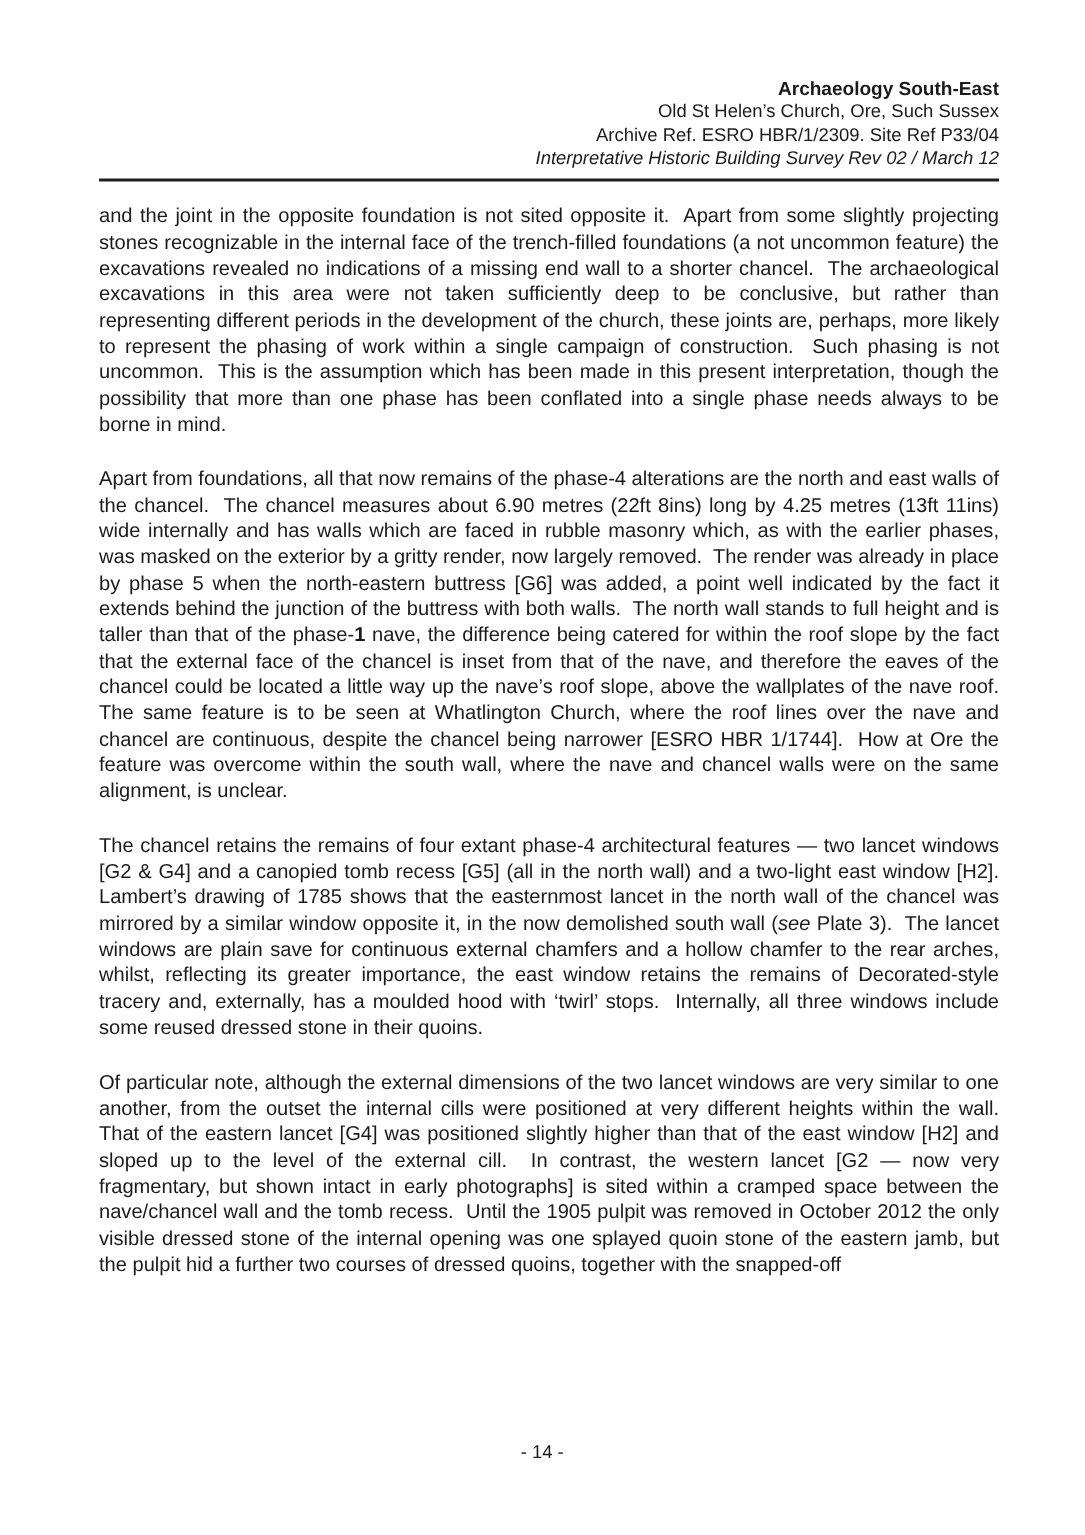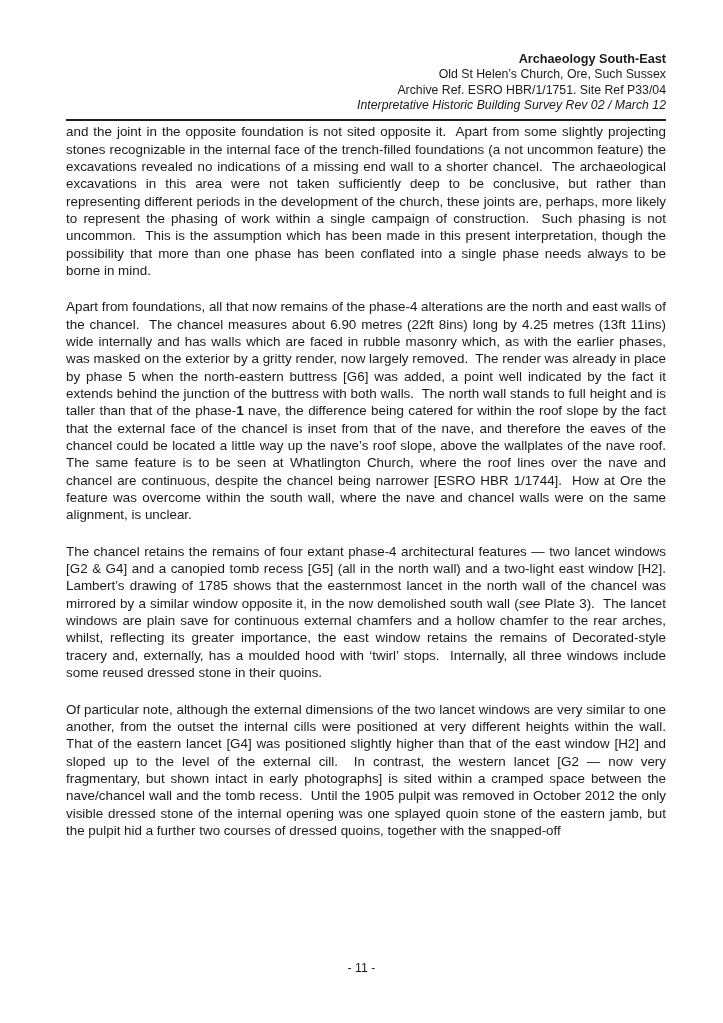--- a/index.html
+++ b/index.html
@@ -11,21 +11,21 @@
     background: #ffffff;
     padding: 52px 57px 0 66px;
     font-family: "Liberation Sans", sans-serif;
     color: #1a1a1a;
     overflow: hidden;
   }
   .page-header { text-align: right; font-size: 12.3px; line-height: 15.3px; }
   .h-org { font-weight: bold; font-size: 12.7px; }
   .h-italic { font-style: italic; }
   .rule { height: 2px; background: #1f1f1f; margin-top: 6px; }
-  .body-text { margin-top: 2px; }
+  .body-text { margin-top: 14px; }
   .body-text p {
     margin: 0 0 19px 0;
     font-size: 13.4px;
     line-height: 17.35px;
     text-align: justify;
     white-space: pre-wrap;
   }
   .body-text p strong { font-weight: bold; }
   .body-text p em { }
   .page-footer {
@@ -38,30 +38,30 @@
   }
 </style>
 </head>
 <body>
 
 <div class="page">
 
   <header class="page-header">
     <div class="h-org">Archaeology South-East</div>
     <div class="h-line">Old St Helen’s Church, Ore, Such Sussex</div>
-    <div class="h-line">Archive Ref. ESRO HBR/1/1751.  Site Ref P33/04</div>
+    <div class="h-line">Archive Ref. ESRO HBR/1/2309.  Site Ref P33/04</div>
     <div class="h-line h-italic">Interpretative Historic Building Survey Rev 02 / March 12</div>
   </header>
 
   <div class="rule"></div>
 
   <main class="body-text" id="paragraphs">
       <p><span>and the joint in the opposite foundation is not sited opposite it.  Apart from some slightly projecting stones recognizable in the internal face of the trench-filled foundations (a not uncommon feature) the excavations revealed no indications of a missing end wall to a shorter chancel.  The archaeological excavations in this area were not taken sufficiently deep to be conclusive, but rather than representing different periods in the development of the church, these joints are, perhaps, more likely to represent the phasing of work within a single campaign of construction.  Such phasing is not uncommon.  This is the assumption which has been made in this present interpretation, though the possibility that more than one phase has been conflated into a single phase needs always to be borne in mind.</span></p>
       <p><span>Apart from foundations, all that now remains of the phase-4 alterations are the north and east walls of the chancel.  The chancel measures about 6.90 metres (22ft 8ins) long by 4.25 metres (13ft 11ins) wide internally and has walls which are faced in rubble masonry which, as with the earlier phases, was masked on the exterior by a gritty render, now largely removed.  The render was already in place by phase 5 when the north-eastern buttress [G6] was added, a point well indicated by the fact it extends behind the junction of the buttress with both walls.  The north wall stands to full height and is taller than that of the phase-</span><strong>1</strong><span> nave, the difference being catered for within the roof slope by the fact that the external face of the chancel is inset from that of the nave, and therefore the eaves of the chancel could be located a little way up the nave’s roof slope, above the wallplates of the nave roof.  The same feature is to be seen at Whatlington Church, where the roof lines over the nave and chancel are continuous, despite the chancel being narrower [ESRO HBR 1/1744].  How at Ore the feature was overcome within the south wall, where the nave and chancel walls were on the same alignment, is unclear.</span></p>
       <p><span>The chancel retains the remains of four extant phase-4 architectural features — two lancet windows [G2 &amp; G4] and a canopied tomb recess [G5] (all in the north wall) and a two-light east window [H2].  Lambert’s drawing of 1785 shows that the easternmost lancet in the north wall of the chancel was mirrored by a similar window opposite it, in the now demolished south wall (</span><em>see</em><span> Plate 3).  The lancet windows are plain save for continuous external chamfers and a hollow chamfer to the rear arches, whilst, reflecting its greater importance, the east window retains the remains of Decorated-style tracery and, externally, has a moulded hood with ‘twirl’ stops.  Internally, all three windows include some reused dressed stone in their quoins.</span></p>
       <p><span>Of particular note, although the external dimensions of the two lancet windows are very similar to one another, from the outset the internal cills were positioned at very different heights within the wall.  That of the eastern lancet [G4] was positioned slightly higher than that of the east window [H2] and sloped up to the level of the external cill.  In contrast, the western lancet [G2 — now very fragmentary, but shown intact in early photographs] is sited within a cramped space between the nave/chancel wall and the tomb recess.  Until the 1905 pulpit was removed in October 2012 the only visible dressed stone of the internal opening was one splayed quoin stone of the eastern jamb, but the pulpit hid a further two courses of dressed quoins, together with the snapped-off</span></p>
     </main>
 
   <footer class="page-footer">
-    <span>- 11 -</span>
+    <span>- 14 -</span>
   </footer>
 
 </div>
 
 </body></html>

